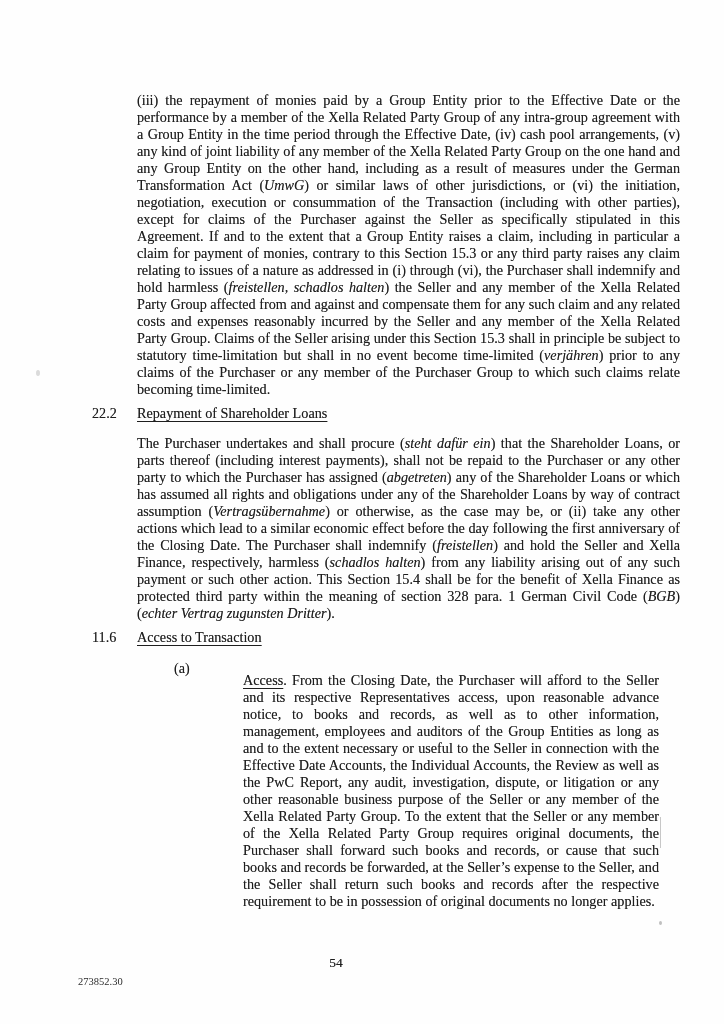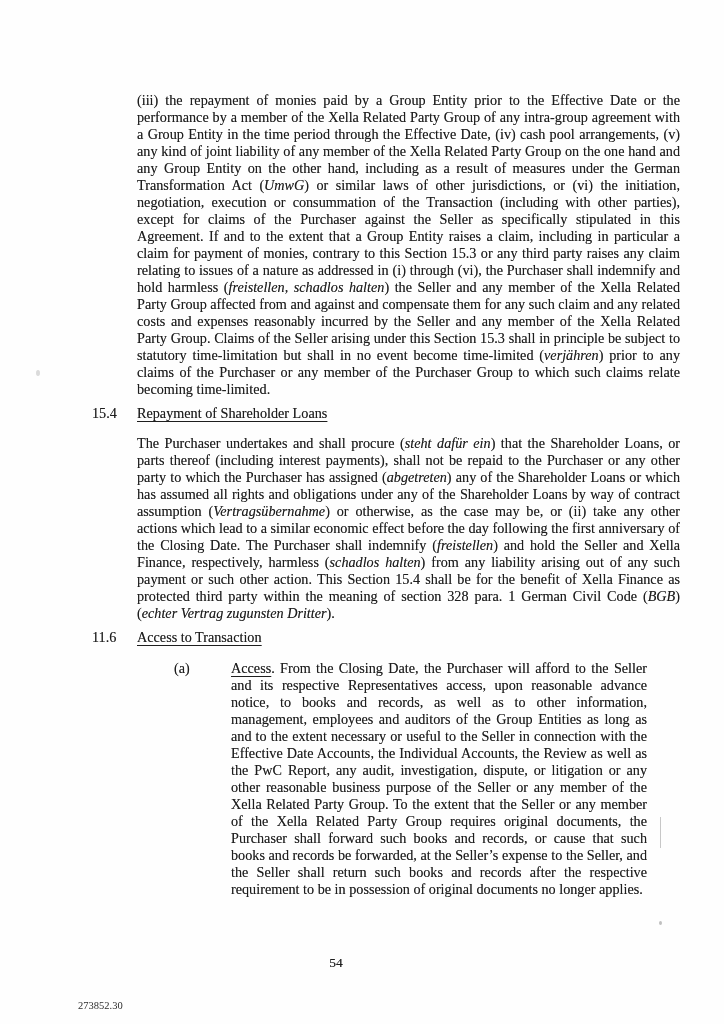--- a/index.html
+++ b/index.html
@@ -37,37 +37,36 @@
   .sec-num { width: 45px; flex: none; }
   .sec-title {
     text-decoration: underline;
     text-underline-offset: 2.5px;
   }
   .item-row {
     display: flex;
     margin-top: 14px;
   }
   .item-label { margin-left: 82px; width: 57px; flex: none; }
-  .item-para { width: 416px; margin: 0; text-align: justify; hyphens: none; }
+  .item-para { width: 416px; margin: 12px; text-align: justify; hyphens: none; }
   .it { font-style: italic; }
   .ul { text-decoration: underline; text-underline-offset: 2.5px; }
   .page-num {
     position: absolute;
     left: 0; top: 955px;
     width: 672px;
     text-align: center;
     font-size: 13.5px;
     text-shadow: 0 0 0.4px rgba(30,30,30,0.55);
   }
   .footer-ref {
     position: absolute;
     left: 78px; top: 976px;
     font-size: 10.5px;
     color: #2c2c2c;
-    margin-top: 24px;
   }
   
   .speck-1 {
     position: absolute; left: 36px; top: 370px;
     width: 4px; height: 6px;
     background: #bdbdbd; opacity: 0.55; border-radius: 50%;
   }
   .artifact-line {
     position: absolute; left: 660px; top: 817px;
     width: 1px; height: 31px;
@@ -82,21 +81,21 @@
 </head>
 <body>
 
 <div class="page">
 
   <main class="content">
 
     <p class="para body-para"><span>(iii) the repayment of monies paid by a Group Entity prior to the Effective Date or the performance by a member of the Xella Related Party Group of any intra-group agreement with a Group Entity in the time period through the Effective Date, (iv) cash pool arrangements, (v) any kind of joint liability of any member of the Xella Related Party Group on the one hand and any Group Entity on the other hand, including as a result of measures under the German Transformation Act (</span><span class="it">UmwG</span><span>) or similar laws of other jurisdictions, or (vi) the initiation, negotiation, execution or consummation of the Transaction (including with other parties), except for claims of the Purchaser against the Seller as specifically stipulated in this Agreement. If and to the extent that a Group Entity raises a claim, including in particular a claim for payment of monies, contrary to this Section 15.3 or any third party raises any claim relating to issues of a nature as addressed in (i) through (vi), the Purchaser shall indemnify and hold harmless (</span><span class="it">freistellen, schadlos halten</span><span>) the Seller and any member of the Xella Related Party Group affected from and against and compensate them for any such claim and any related costs and expenses reasonably incurred by the Seller and any member of the Xella Related Party Group. Claims of the Seller arising under this Section 15.3 shall in principle be subject to statutory time-limitation but shall in no event become time-limited (</span><span class="it">verjähren</span><span>) prior to any claims of the Purchaser or any member of the Purchaser Group to which such claims relate becoming time-limited.</span></p>
 
     <div class="sec-row">
-      <span class="sec-num">15.4</span>
+      <span class="sec-num">22.2</span>
       <span class="sec-title">Repayment of Shareholder Loans</span>
     </div>
 
     <p class="para body-para"><span>The Purchaser undertakes and shall procure (</span><span class="it">steht dafür ein</span><span>) that the Shareholder Loans, or parts thereof (including interest payments), shall not be repaid to the Purchaser or any other party to which the Purchaser has assigned (</span><span class="it">abgetreten</span><span>) any of the Shareholder Loans or which has assumed all rights and obligations under any of the Shareholder Loans by way of contract assumption (</span><span class="it">Vertragsübernahme</span><span>) or otherwise, as the case may be, or (ii) take any other actions which lead to a similar economic effect before the day following the first anniversary of the Closing Date. The Purchaser shall indemnify (</span><span class="it">freistellen</span><span>) and hold the Seller and Xella Finance, respectively, harmless (</span><span class="it">schadlos halten</span><span>) from any liability arising out of any such payment or such other action. This Section 15.4 shall be for the benefit of Xella Finance as protected third party within the meaning of section 328 para. 1 German Civil Code (</span><span class="it">BGB</span><span>) (</span><span class="it">echter Vertrag zugunsten Dritter</span><span>).</span></p>
 
     <div class="sec-row">
       <span class="sec-num">11.6</span>
       <span class="sec-title">Access to Transaction</span>
     </div>
 

